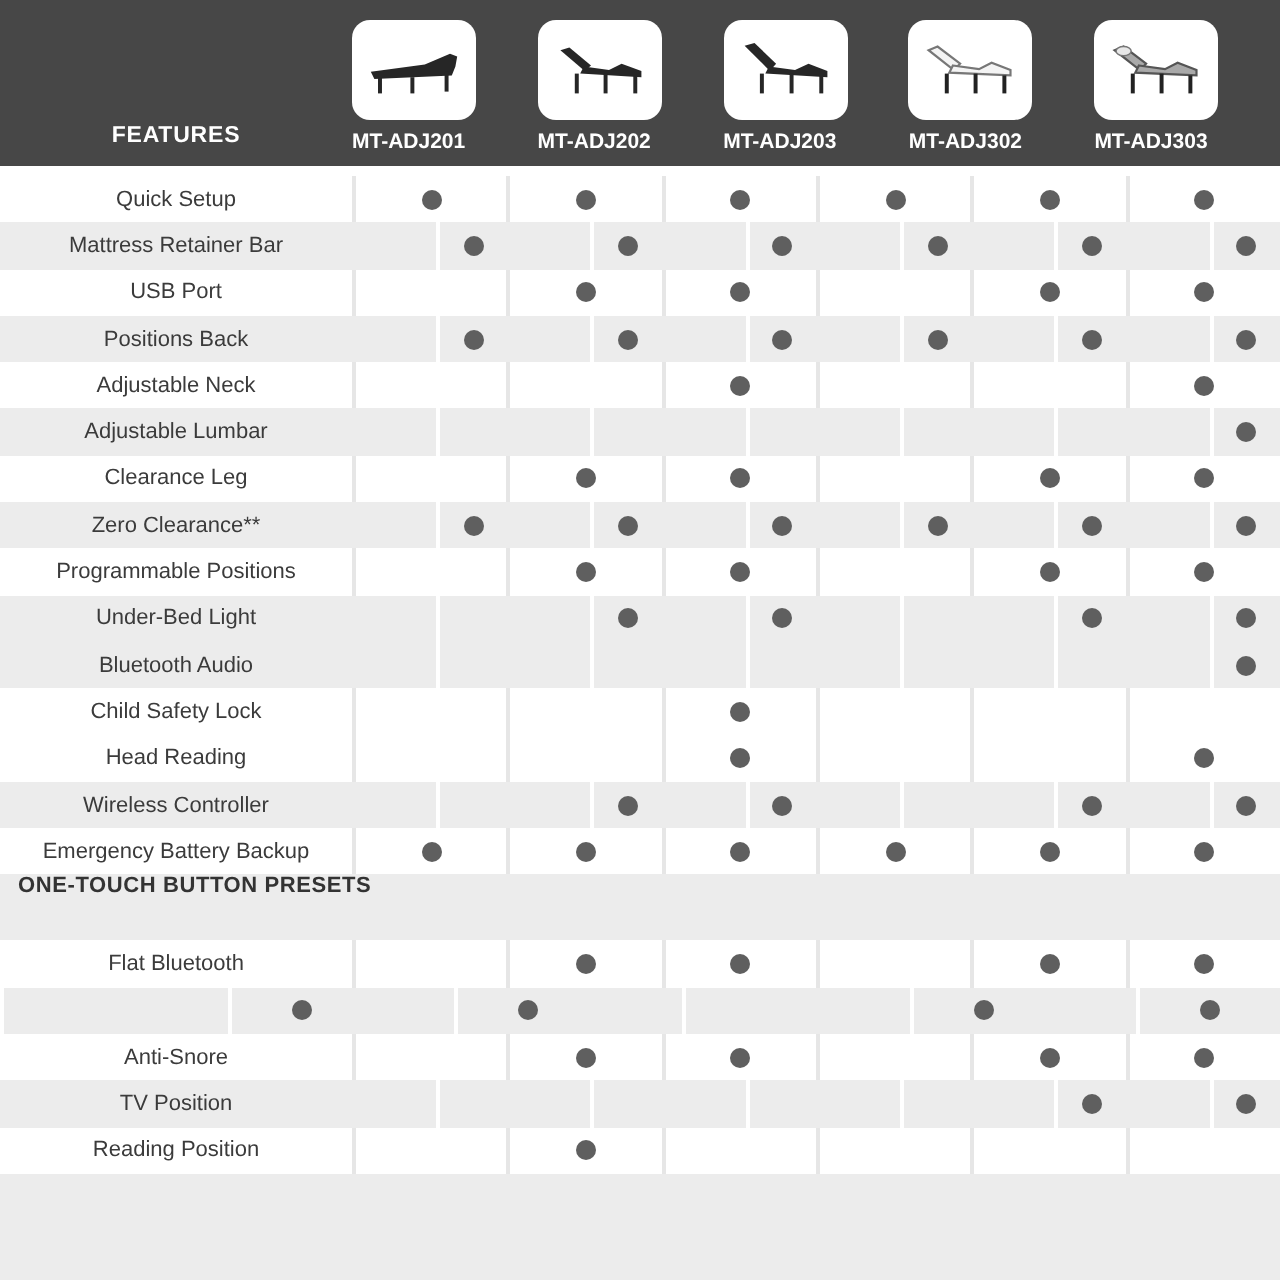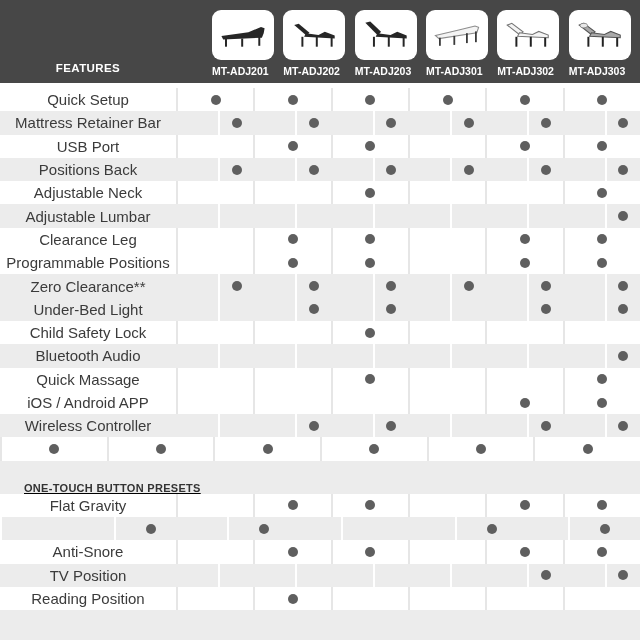--- a/index.html
+++ b/index.html
@@ -6,21 +6,21 @@
   body{
     width:640px;height:640px;background:#ffffff;
     font-family:"Liberation Sans",sans-serif;
     -webkit-font-smoothing:antialiased;
   }
   .wrap{width:640px;height:640px;display:flex;flex-direction:column;overflow:hidden;}
 
   
   .header{
     height:83px;flex:0 0 83px;background:var(--header-bg,#474747);
-    display:flex;align-items:stretch;gap:36px;
+    display:flex;align-items:stretch;
   }
   .feat-col{
     width:176px;flex:0 0 176px;display:flex;align-items:flex-end;justify-content:center;
     padding-bottom:9px;
   }
   .feat-col span{
     color:var(--header-text,#fff);font-weight:700;font-size:11.5px;letter-spacing:.4px;
   }
   .model-col{
     flex:1;display:flex;flex-direction:column;justify-content:flex-end;
@@ -33,32 +33,32 @@
   .tile svg{display:block;}
   .model-name{color:var(--header-text,#fff);font-weight:700;font-size:10.5px;white-space:nowrap;}
 
   .spacer{height:5px;flex:0 0 5px;background:#fff;}
 
   
   .row{display:flex;height:23.3px;flex:0 0 23.3px;align-items:stretch;background:#fff;}
   .row.striped{background:var(--stripe-bg,#ececec);gap:42px;}
   .row-label{
     width:176px;flex:0 0 176px;display:flex;align-items:center;justify-content:center;
-    font-size:15px;color:var(--row-text,#3b3b3b);white-space:nowrap;
+    font-size:11px;color:var(--row-text,#3b3b3b);white-space:nowrap;
   }
   .cell{
     flex:1;display:flex;align-items:center;justify-content:center;
     border-left:2px solid var(--sep-white,#e6e6e6);
   }
   .row.striped .cell{border-left-color:var(--sep-stripe,#ffffff);}
   .dot{width:10px;height:10px;border-radius:50%;background:var(--dot,#5f5f5f);}
 
   .section-band{
     height:33px;flex:0 0 33px;background:var(--stripe-bg,#ececec);
-    display:flex;align-items:flex-end;padding-left:24px;text-decoration:underline;
+    display:flex;align-items:flex-start;padding-left:9px;
   }
   .section-band span{
     font-weight:700;font-size:11px;color:#333333;letter-spacing:.3px;
   }
 
   .bottom-strip{flex:1;background:var(--stripe-bg,#ececec);}
 </style>
 </head>
 <body>
 
@@ -113,36 +113,20 @@
                 </g>
               </svg>
             </span>
           </div>
           <div class="model-name">MT-ADJ203</div>
         </div>
         <div class="model-col">
           <div class="tile">
             <span>
               <svg viewBox="0 0 56 40" width="52" height="36">
-                <path d="M4 20.5 L30 14.5 L48 10 L52 11.5 L50 17.5 L8 24 Z" fill="#f4f4f4" stroke="#8d8d8d" stroke-width="1.2"></path>
-                <g fill="#3a3a3a">
-                  <rect x="8" y="23" width="2" height="9"></rect>
-                  <rect x="24" y="21" width="2" height="10"></rect>
-                  <rect x="38" y="18" width="2" height="11"></rect>
-                  <rect x="48" y="16" width="2" height="12"></rect>
-                </g>
-              </svg>
-            </span>
-          </div>
-          <div class="model-name">MT-ADJ301</div>
-        </div>
-        <div class="model-col">
-          <div class="tile">
-            <span>
-              <svg viewBox="0 0 56 40" width="52" height="36">
                 <path d="M5 9 L10 7 L22.5 16.5 L19 20 Z" fill="#f4f4f4" stroke="#777" stroke-width="1.2"></path>
                 <path d="M18.5 17.5 L33 19.5 L40 16 L50.5 20 L50.5 23 L16.5 21.5 Z" fill="#f4f4f4" stroke="#777" stroke-width="1.2"></path>
                 <g fill="#222">
                   <rect x="14" y="22" width="2.2" height="11"></rect>
                   <rect x="30" y="22" width="2.2" height="11"></rect>
                   <rect x="46" y="23" width="2.2" height="10"></rect>
                 </g>
               </svg>
             </span>
           </div>
@@ -285,119 +269,106 @@
           <span class="dot"></span>
         </div>
         <div class="cell"></div>
         <div class="cell">
           <span class="dot"></span>
         </div>
         <div class="cell">
           <span class="dot"></span>
         </div>
       </div>
+      <div class="row striped">
+        <div class="row-label">Zero Clearance**</div>
+        <div class="cell">
+          <span class="dot"></span>
+        </div>
+        <div class="cell">
+          <span class="dot"></span>
+        </div>
+        <div class="cell">
+          <span class="dot"></span>
+        </div>
+        <div class="cell">
+          <span class="dot"></span>
+        </div>
+        <div class="cell">
+          <span class="dot"></span>
+        </div>
+        <div class="cell">
+          <span class="dot"></span>
+        </div>
+      </div>
       <div class="row">
         <div class="row-label">Programmable Positions</div>
         <div class="cell"></div>
         <div class="cell">
           <span class="dot"></span>
         </div>
         <div class="cell">
           <span class="dot"></span>
         </div>
         <div class="cell"></div>
         <div class="cell">
           <span class="dot"></span>
         </div>
         <div class="cell">
           <span class="dot"></span>
         </div>
       </div>
       <div class="row striped">
-        <div class="row-label">Zero Clearance**</div>
-        <div class="cell">
-          <span class="dot"></span>
-        </div>
-        <div class="cell">
-          <span class="dot"></span>
-        </div>
-        <div class="cell">
-          <span class="dot"></span>
-        </div>
-        <div class="cell">
-          <span class="dot"></span>
-        </div>
-        <div class="cell">
-          <span class="dot"></span>
-        </div>
-        <div class="cell">
-          <span class="dot"></span>
-        </div>
-      </div>
-      <div class="row striped">
         <div class="row-label">Under-Bed Light</div>
         <div class="cell"></div>
         <div class="cell">
           <span class="dot"></span>
         </div>
         <div class="cell">
           <span class="dot"></span>
         </div>
         <div class="cell"></div>
         <div class="cell">
           <span class="dot"></span>
         </div>
         <div class="cell">
           <span class="dot"></span>
         </div>
       </div>
+      <div class="row striped">
+        <div class="row-label">Bluetooth Audio</div>
+        <div class="cell"></div>
+        <div class="cell"></div>
+        <div class="cell"></div>
+        <div class="cell"></div>
+        <div class="cell"></div>
+        <div class="cell">
+          <span class="dot"></span>
+        </div>
+      </div>
       <div class="row">
         <div class="row-label">Child Safety Lock</div>
         <div class="cell"></div>
         <div class="cell"></div>
         <div class="cell">
           <span class="dot"></span>
         </div>
         <div class="cell"></div>
         <div class="cell"></div>
         <div class="cell"></div>
       </div>
-      <div class="row striped">
-        <div class="row-label">Bluetooth Audio</div>
-        <div class="cell"></div>
-        <div class="cell"></div>
-        <div class="cell"></div>
-        <div class="cell"></div>
-        <div class="cell"></div>
-        <div class="cell">
-          <span class="dot"></span>
-        </div>
-      </div>
-      <div class="row">
-        <div class="row-label">Quick Massage</div>
-        <div class="cell"></div>
-        <div class="cell"></div>
-        <div class="cell">
-          <span class="dot"></span>
-        </div>
-        <div class="cell"></div>
-        <div class="cell"></div>
-        <div class="cell">
-          <span class="dot"></span>
-        </div>
-      </div>
-      <div class="row">
-        <div class="row-label">iOS / Android APP</div>
-        <div class="cell"></div>
-        <div class="cell"></div>
-        <div class="cell"></div>
-        <div class="cell"></div>
-        <div class="cell">
-          <span class="dot"></span>
-        </div>
+      <div class="row">
+        <div class="row-label">Head Reading</div>
+        <div class="cell"></div>
+        <div class="cell"></div>
+        <div class="cell">
+          <span class="dot"></span>
+        </div>
+        <div class="cell"></div>
+        <div class="cell"></div>
         <div class="cell">
           <span class="dot"></span>
         </div>
       </div>
       <div class="row striped">
         <div class="row-label">Wireless Controller</div>
         <div class="cell"></div>
         <div class="cell">
           <span class="dot"></span>
         </div>
@@ -406,20 +377,21 @@
         </div>
         <div class="cell"></div>
         <div class="cell">
           <span class="dot"></span>
         </div>
         <div class="cell">
           <span class="dot"></span>
         </div>
       </div>
       <div class="row">
+        <div class="row-label">Emergency Battery Backup</div>
         <div class="cell">
           <span class="dot"></span>
         </div>
         <div class="cell">
           <span class="dot"></span>
         </div>
         <div class="cell">
           <span class="dot"></span>
         </div>
         <div class="cell">
@@ -429,21 +401,21 @@
           <span class="dot"></span>
         </div>
         <div class="cell">
           <span class="dot"></span>
         </div>
       </div>
       <div class="section-band">
         <span>ONE-TOUCH BUTTON PRESETS</span>
       </div>
       <div class="row">
-        <div class="row-label">Flat Gravity</div>
+        <div class="row-label">Flat Bluetooth</div>
         <div class="cell"></div>
         <div class="cell">
           <span class="dot"></span>
         </div>
         <div class="cell">
           <span class="dot"></span>
         </div>
         <div class="cell"></div>
         <div class="cell">
           <span class="dot"></span>

